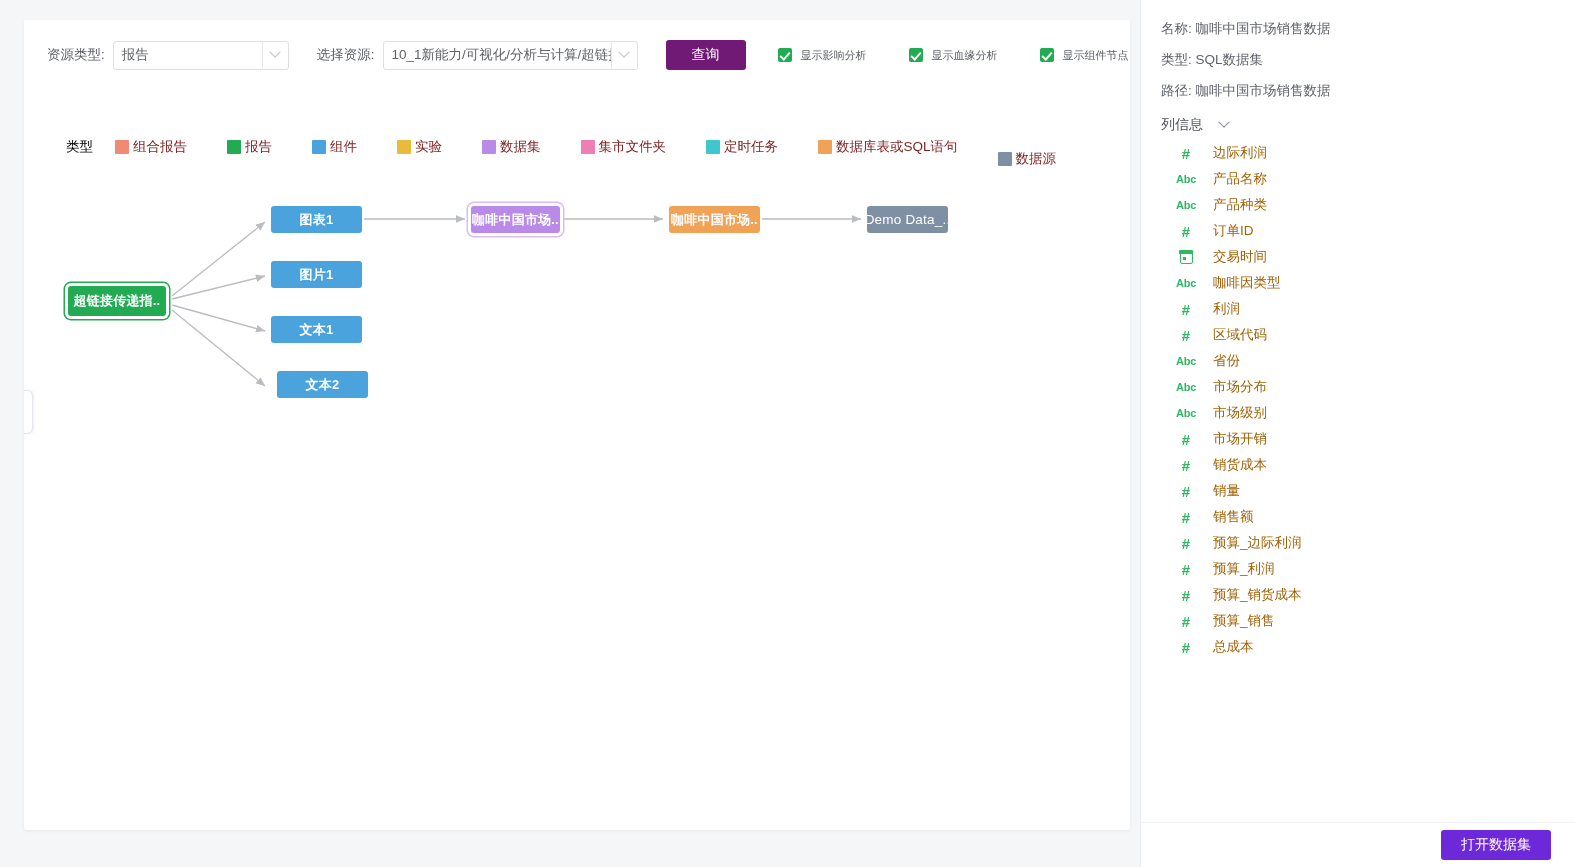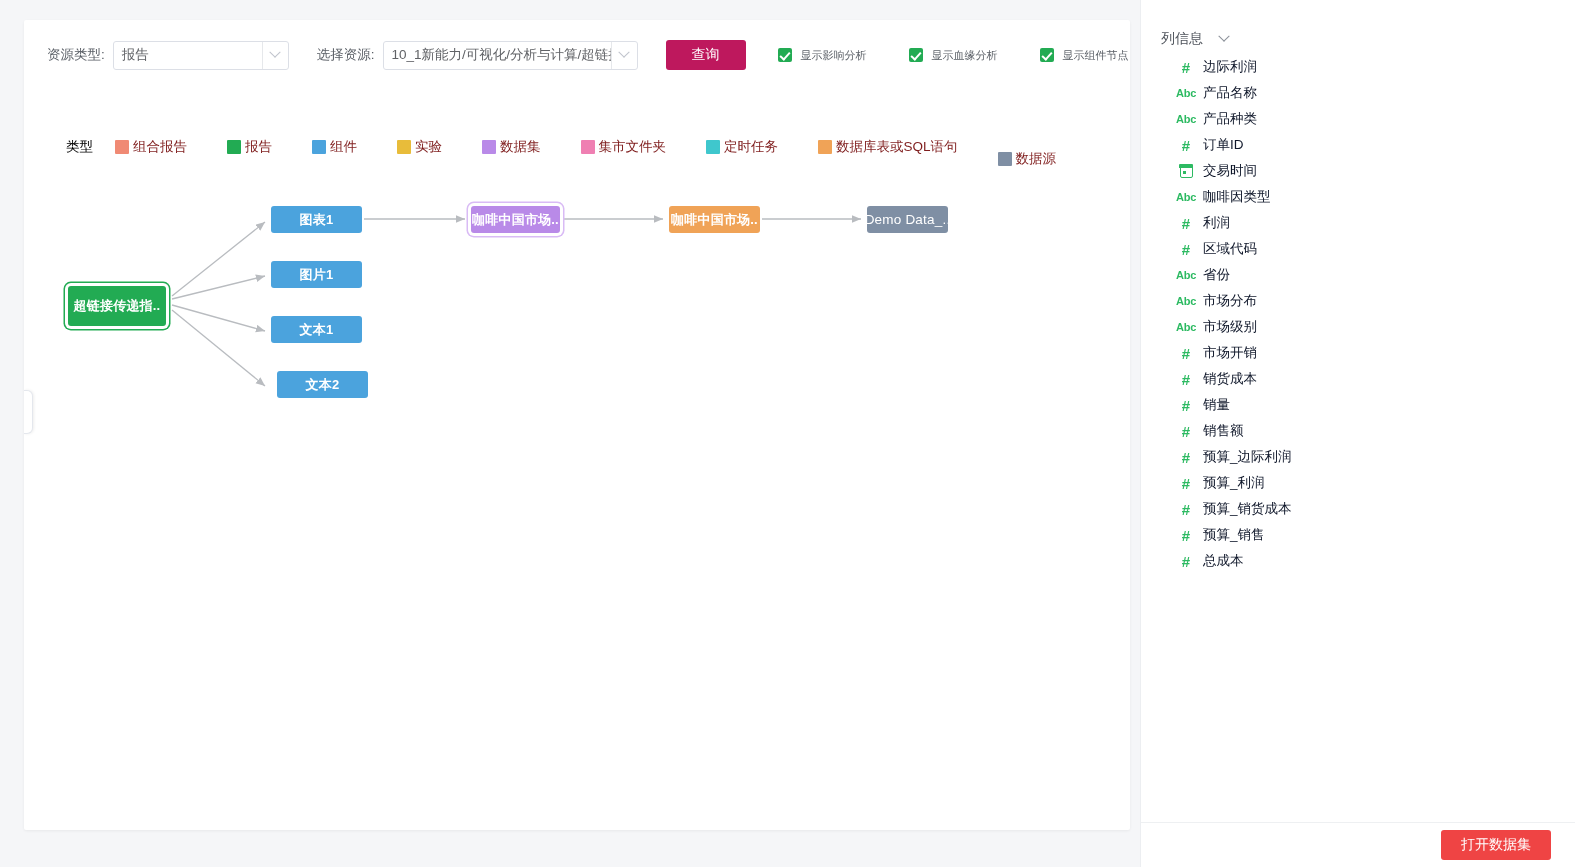--- a/index.html
+++ b/index.html
@@ -60,21 +60,21 @@
     transform: rotate(45deg) translate(-2px,-2px);
   }
   #sel-type { width: 176px; }
   #sel-type .val { width: 150px; }
   #sel-res { width: 255px; }
   #sel-res .val { width: 229px; }
   .gap-lg { width: 28px; }
 
   .btn-query {
     height: 30px; padding: 0 26px; margin-left: 28px;
-    background: #be185d; color: #fff; border: none; border-radius: 3px;
+    background: #701a75; color: #fff; border: none; border-radius: 3px;
     font-size: 14px; font-family: inherit; cursor: pointer;
     display: flex; align-items: center; justify-content: center;
   }
   .checks { display: flex; align-items: center; margin-left: 32px; gap: 42px; }
   .chk { display: flex; align-items: center; cursor: pointer; }
   .chk .box {
     width: 14px; height: 14px; border-radius: 2px; background: #22ab53;
     position: relative; margin-right: 9px; flex: none;
   }
   .chk .box::after {
@@ -145,41 +145,41 @@
   .col-list { margin-left: 14px; }
   .col-item {
     display: flex; align-items: center; height: 26px; cursor: pointer;
   }
   .col-icon {
     width: 22px; flex: none; display: flex; align-items: center; justify-content: center;
     color: #2dba62;
   }
   .col-icon.num { font-size: 15px; font-weight: bold; }
   .col-icon.abc { font-size: 11px; font-weight: bold; letter-spacing: -.2px; }
-  .col-name { font-size: 13.5px; color: #0f172a; margin-left: 6px; }
+  .col-name { font-size: 13.5px; color: #a16207; margin-left: 16px; }
   .cal {
     width: 13px; height: 13px; border: 1.4px solid #2dba62; border-radius: 2px;
     position: relative; box-sizing: border-box;
   }
   .cal::before {
     content: ""; position: absolute; left: -1.4px; right: -1.4px; top: -1.4px;
     height: 3.5px; background: #2dba62;
     border-radius: 1px 1px 0 0;
   }
   .cal::after {
     content: ""; position: absolute; left: 2px; top: 5px;
     width: 3px; height: 3px; background: #2dba62;
   }
   .rp-footer {
     height: 45px; border-top: 1px solid #eef0f2;
     display: flex; align-items: center; justify-content: flex-end;
     padding-right: 24px;
   }
   .btn-open {
-    height: 30px; padding: 4px 20px; background: #ef4444; color: #fff;
+    height: 30px; padding: 4px 20px; background: #6d28d9; color: #fff;
     border: none; border-radius: 3px; font-size: 14px;
     font-family: inherit; cursor: pointer;
   }
 </style>
 </head>
 <body>
 
 <div class="left-card">
 
   <div class="toolbar">
@@ -268,36 +268,41 @@
         <line x1="148" y1="136" x2="241" y2="62"></line>
         <line x1="148" y1="139" x2="241" y2="116"></line>
         <line x1="148" y1="145" x2="241" y2="171"></line>
         <line x1="148" y1="150" x2="241" y2="226"></line>
         <line x1="340" y1="59" x2="441" y2="59"></line>
         <line x1="540" y1="59" x2="639" y2="59"></line>
         <line x1="738" y1="59" x2="837" y2="59"></line>
       </g>
     </svg>
     <div id="graph-nodes">
-        <div class="node sel-green" style="left: 44px; top: 126px; width: 98px; height: 40px;">超链接传递指..</div>
+        <div class="node sel-green" style="left: 44px; top: 126px; width: 98px; height: 30px;">超链接传递指..</div>
         <div class="node plain-blue" style="left: 247px; top: 46px; width: 91px; height: 27px;">图表1</div>
         <div class="node plain-blue" style="left: 247px; top: 101px; width: 91px; height: 27px;">图片1</div>
         <div class="node plain-blue" style="left: 247px; top: 156px; width: 91px; height: 27px;">文本1</div>
         <div class="node plain-blue" style="left: 247px; top: 211px; width: 91px; height: 27px; margin-left: 6px;">文本2</div>
         <div class="node sel-purple" style="left: 447px; top: 46px; width: 89px; height: 27px;">咖啡中国市场..</div>
         <div class="node orange" style="left: 645px; top: 46px; width: 91px; height: 27px;">咖啡中国市场..</div>
         <div class="node slate" style="left: 843px; top: 46px; width: 81px; height: 27px;">Demo Data_..</div>
       </div>
   </div>
 
   <div class="edge-handle"></div>
 </div>
 
 <div class="right-panel">
   <div class="rp-body">
+    <div id="meta-rows">
+        <div class="meta-row"><span>名称:</span> <span>咖啡中国市场销售数据</span></div>
+        <div class="meta-row"><span>类型:</span> <span>SQL数据集</span></div>
+        <div class="meta-row"><span>路径:</span> <span>咖啡中国市场销售数据</span></div>
+      </div>
     <div class="cols-head">
       <span class="lbl">列信息</span>
       <i class="chev-dn"></i>
     </div>
     <div class="col-list" id="col-list">
         <div class="col-item">
           <span class="col-icon num">#</span>
           <span class="col-name">边际利润</span>
         </div>
         <div class="col-item">

